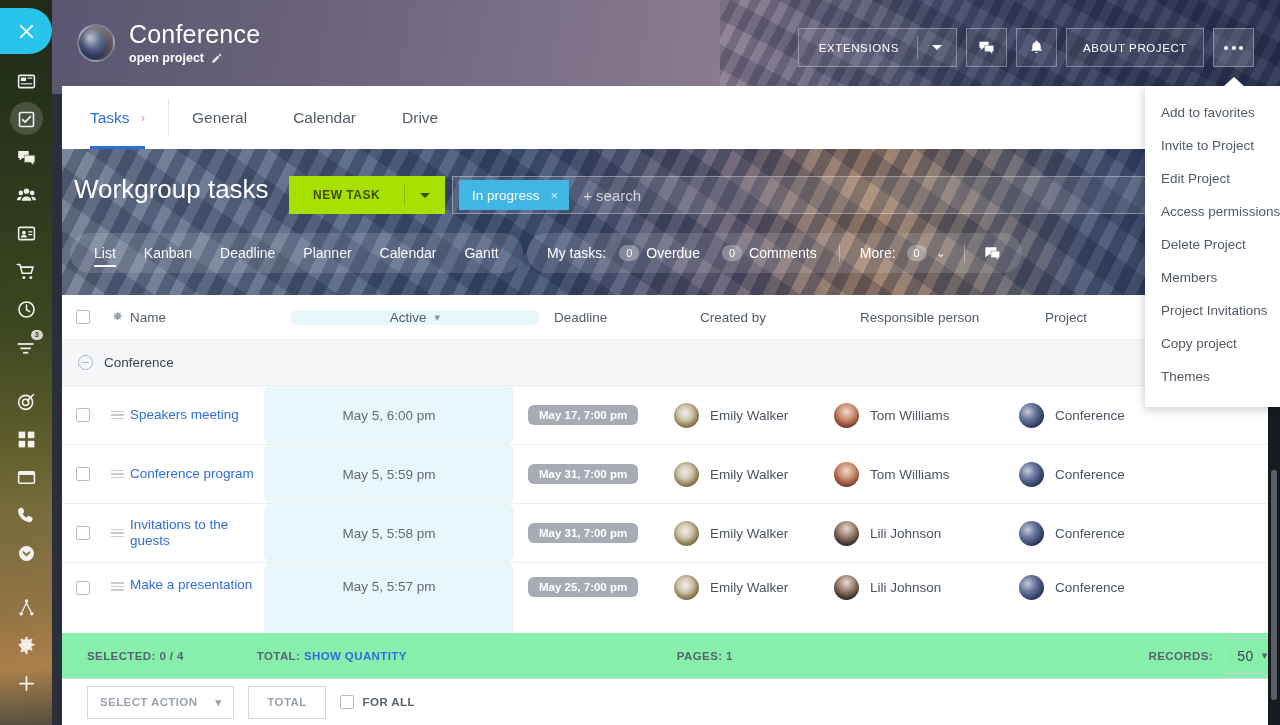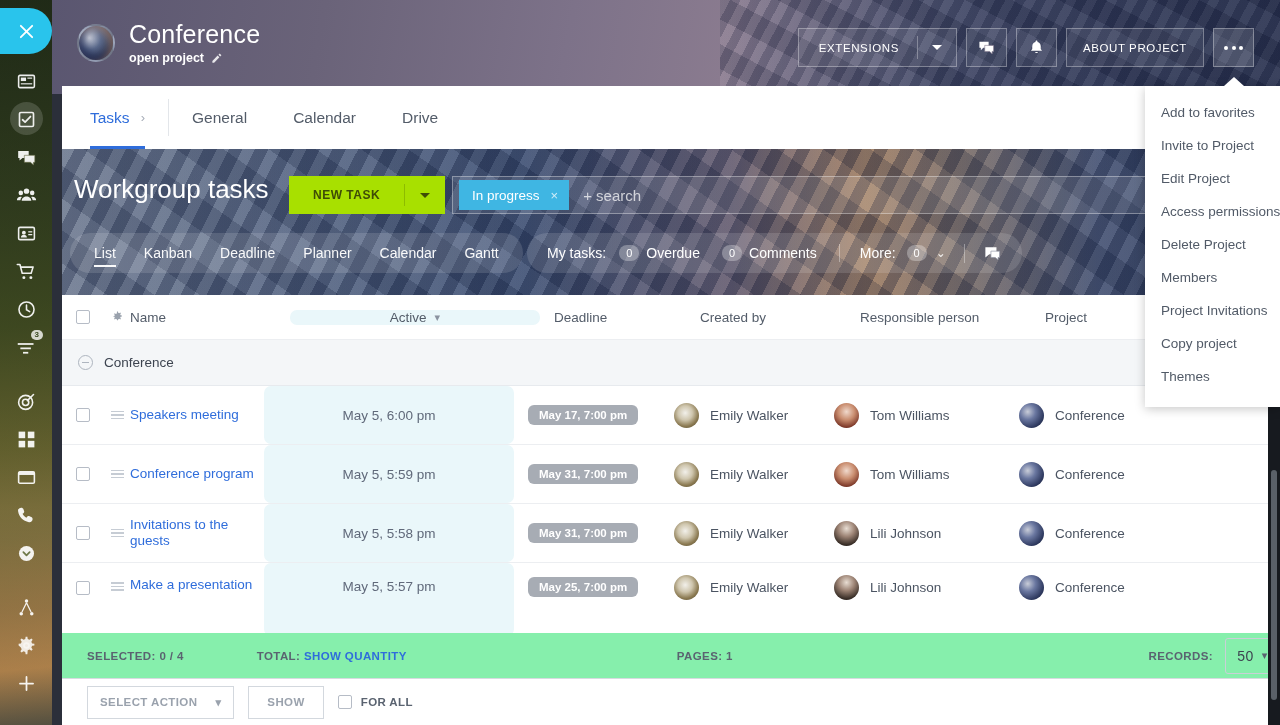--- a/index.html
+++ b/index.html
@@ -692,21 +692,21 @@
       </span>
     </span>
   </div>
 
   <div class="foot2">
     <span class="selact">
       <span>SELECT ACTION</span>
       <span style="font-size:11px">▾</span>
     </span>
     <span class="applybtn">
-        <span>SHOW</span>
+        <span>TOTAL</span>
       </span>
     <span class="forall">
       <span class="chkbox"></span>
       <span>FOR ALL</span>
     </span>
   </div>
 
   <div class="rightedge"></div>
   <div class="scrollthumb"></div>
 

